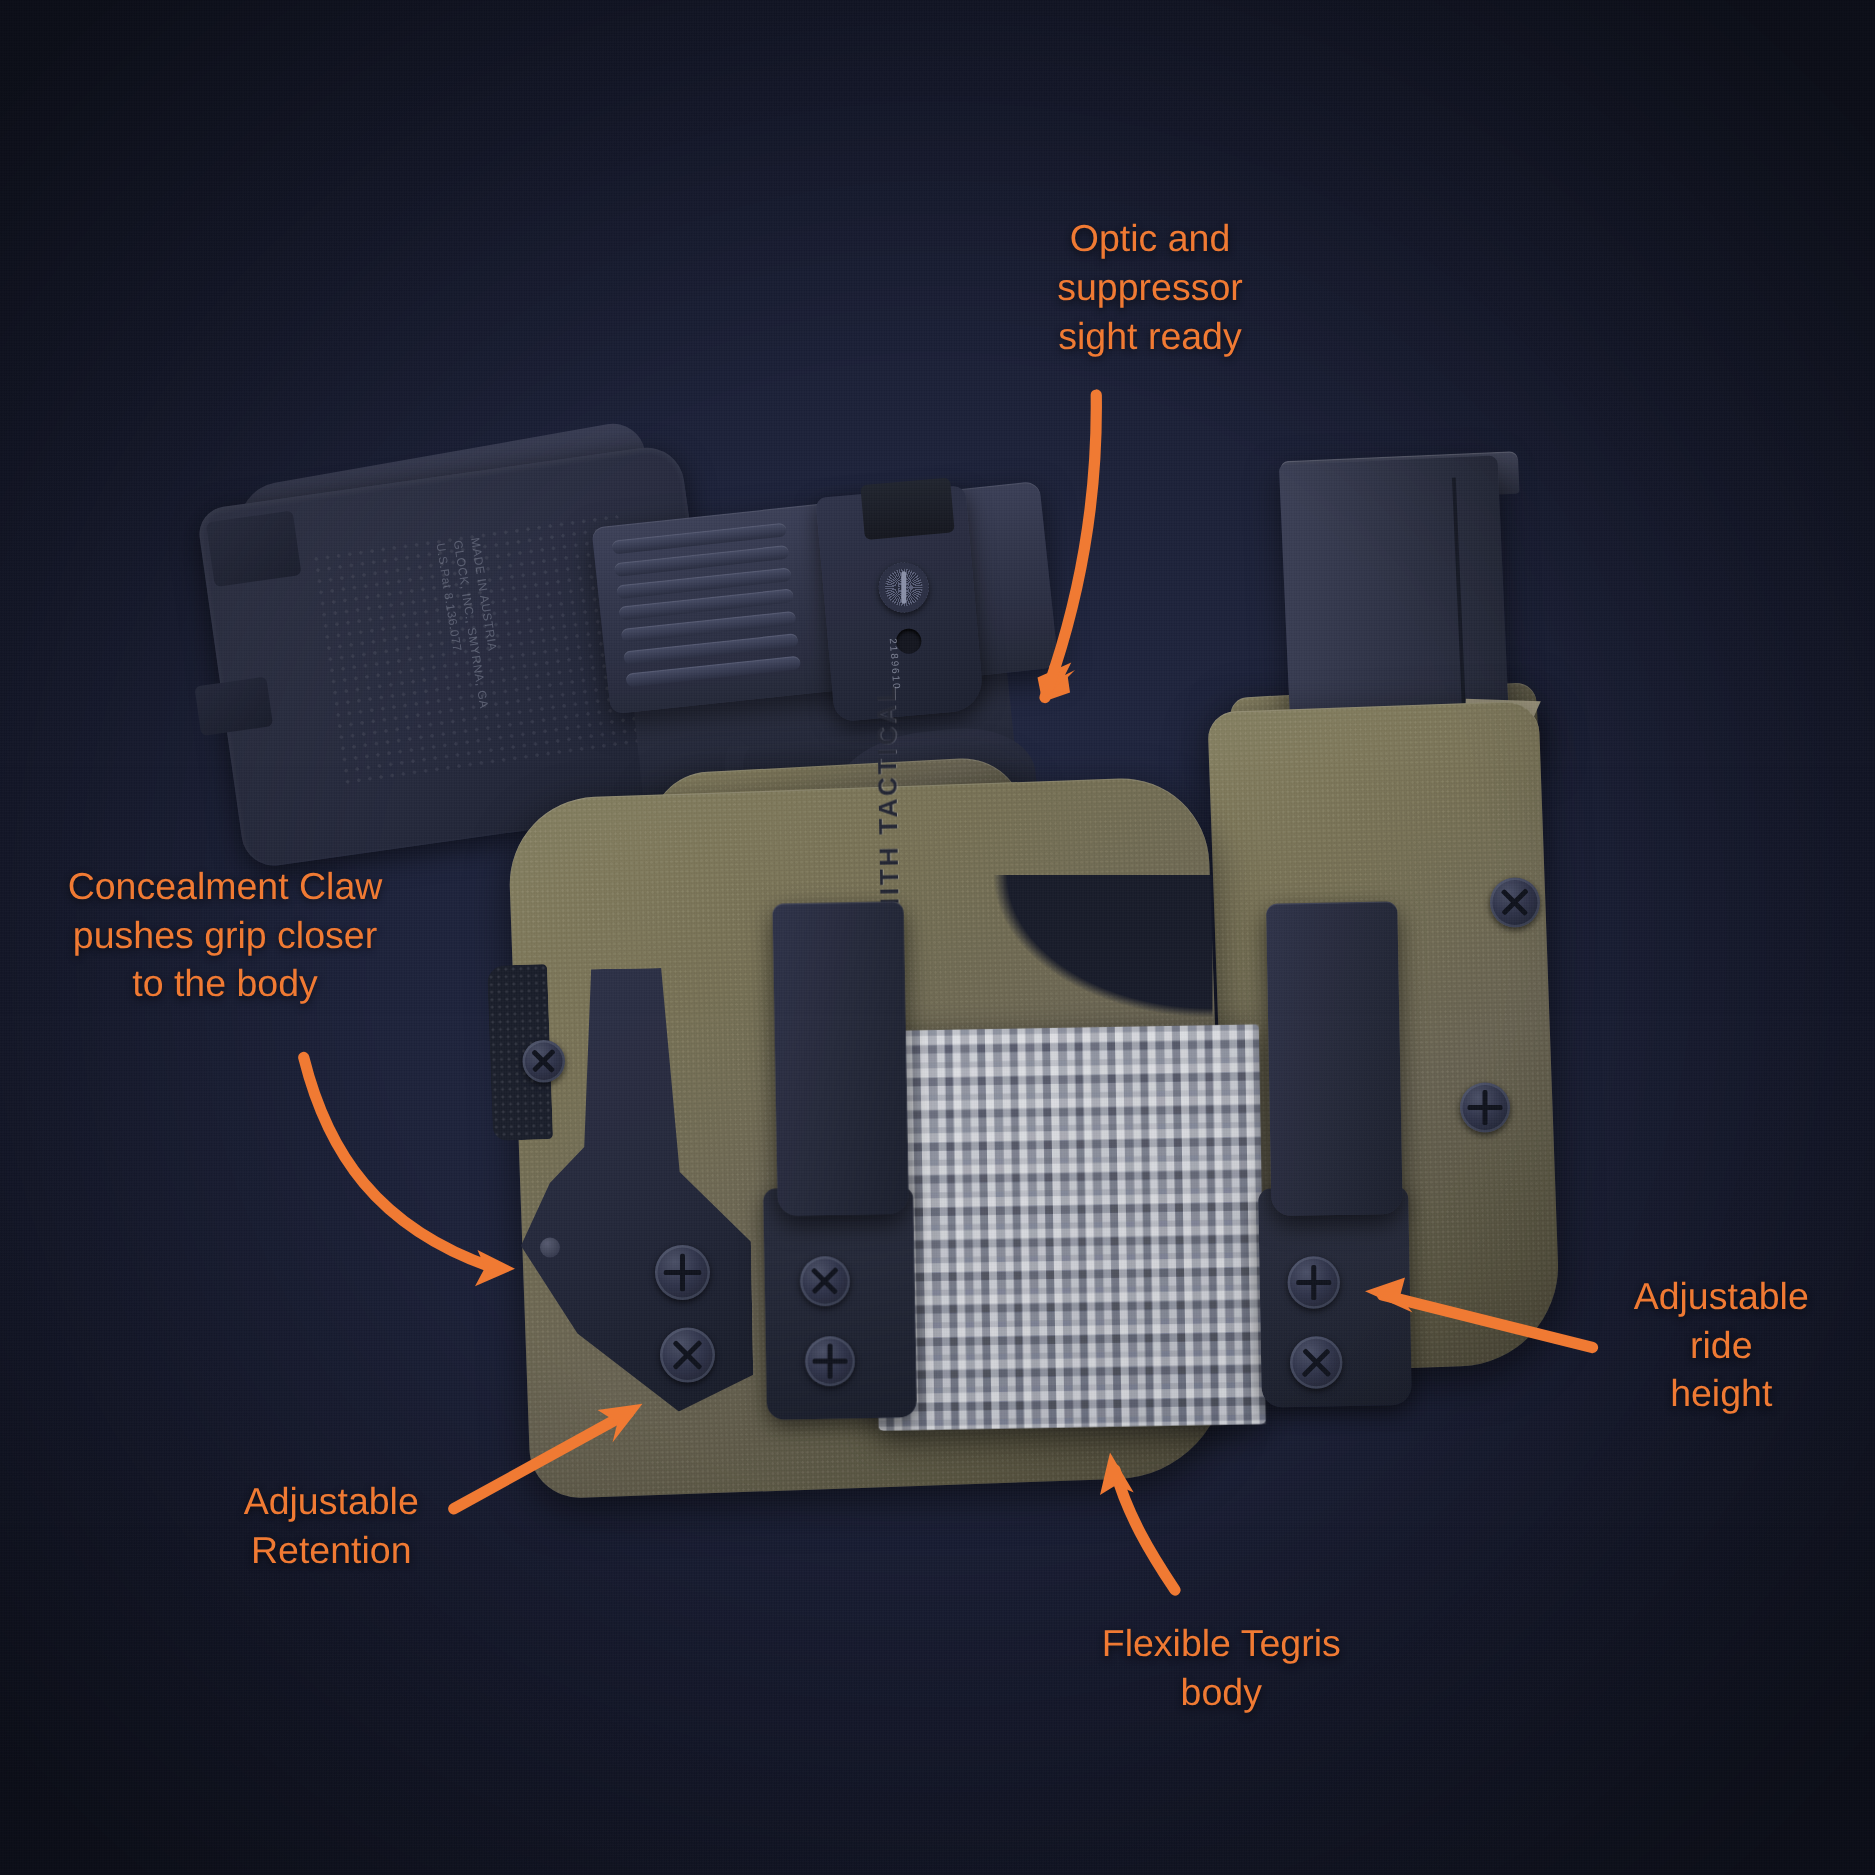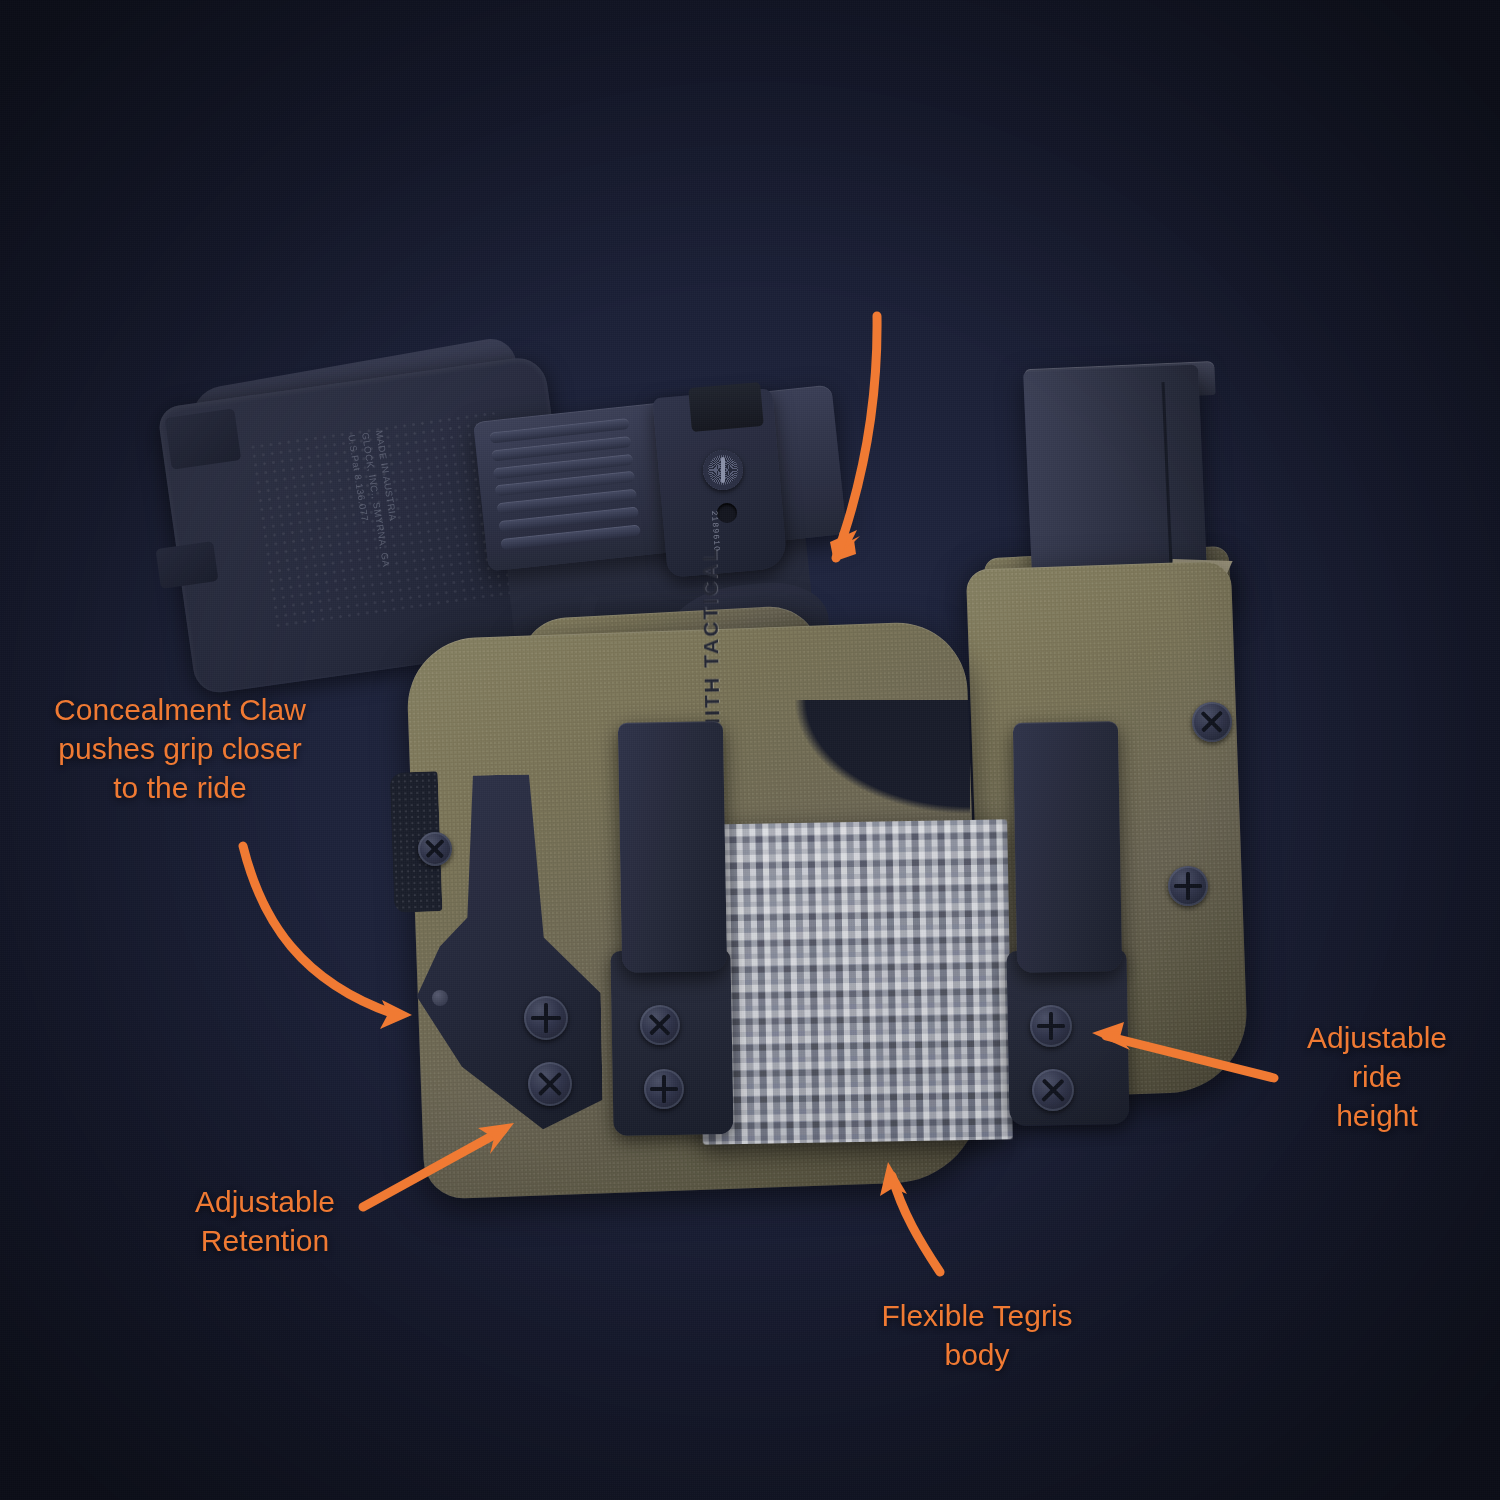--- a/index.html
+++ b/index.html
@@ -449,30 +449,33 @@
         <i class="cross"></i>
         <i class="cross2"></i>
       </div>
 
     <div id="grain"></div>
     <div id="vignette"></div>
   </div>
 
   <div id="annotations">
 
+    <div class="label c" style="left:790px; top:172px; width:260px;">Optic and
+suppressor
+sight ready</div>
     <svg class="arrow" style="left:820px; top:300px;" width="140" height="280" viewBox="0 0 140 280">
       <path d="M 57 16 C 58 90, 48 160, 24 234"></path>
       <polygon points="14,262 40,236 32,240 37,230 10,242"></polygon>
       <path d="M 24 234 L 16 258"></path>
       <polygon points="13,262 34,240 36,254 13,262"></polygon>
     </svg>
 
     <div class="label c" style="left:20px; top:690px; width:320px;">Concealment Claw
 pushes grip closer
-to the ride</div>
+to the body</div>
     <svg class="arrow" style="left:210px; top:830px;" width="220" height="215" viewBox="0 0 220 215">
       <path d="M 33 16 C 52 92, 92 152, 184 184"></path>
       <polygon points="202,185 172,170 178,184 170,199"></polygon>
     </svg>
 
     <div class="label c" style="left:150px; top:1182px; width:230px;">Adjustable
 Retention</div>
     <svg class="arrow" style="left:318px; top:1090px;" width="225" height="130" viewBox="0 0 225 130">
       <path d="M 45 117 L 185 40"></path>
       <polygon points="196,33 160,38 176,48 172,64"></polygon>

